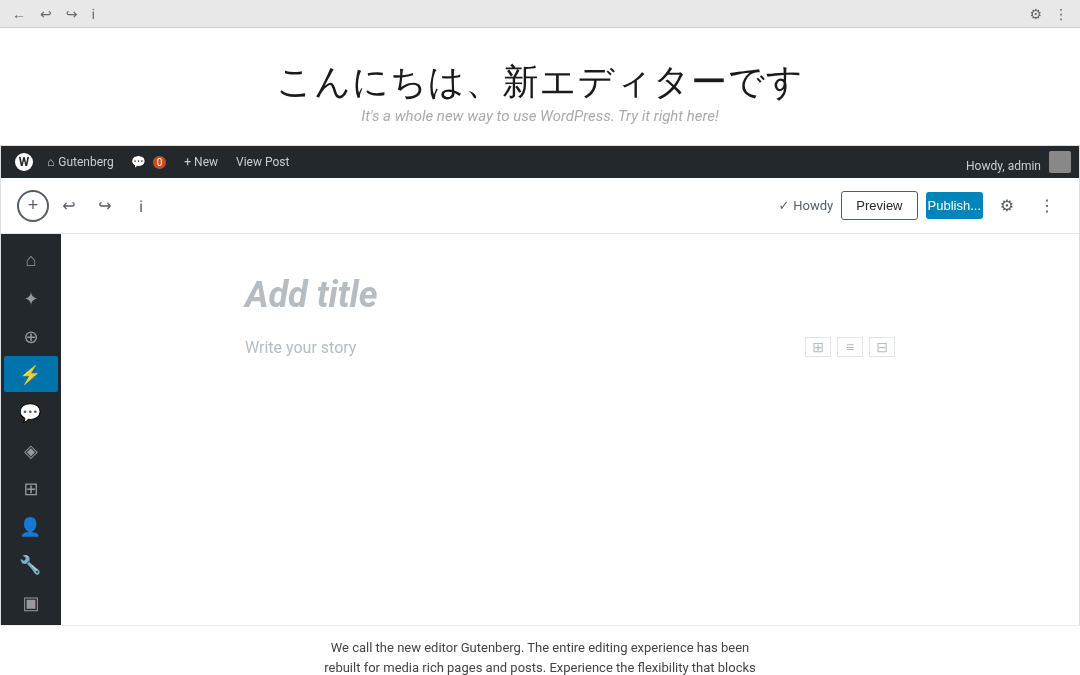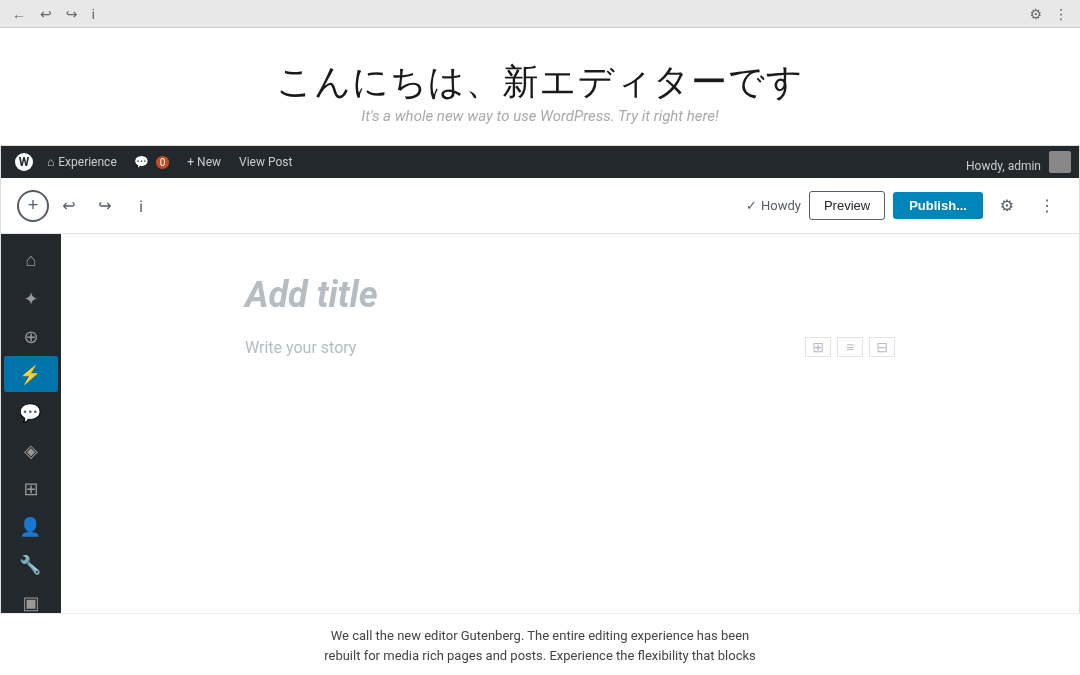--- a/index.html
+++ b/index.html
@@ -198,23 +198,23 @@
       cursor: pointer;
       font-weight: 400;
       text-align: center;
     }
     .btn-publish {
       background: #0085ba;
       border: none;
       border-radius: 3px;
       color: #fff;
       font-size: 13px;
-      padding: 6px 16px;
-      cursor: pointer;
-      font-weight: 700;
+      padding: 6px 2px;
+      cursor: pointer;
+      font-weight: 400;
     }
     .toolbar-settings-btn {
       width: 32px; height: 32px;
       border: none;
       background: transparent;
       border-radius: 4px;
       display: flex; align-items: center; justify-content: center;
       cursor: pointer;
       color: #555d66;
       font-size: 16px;
@@ -304,21 +304,21 @@
     }
 
     
     .bottom-text-section {
       position: absolute;
       bottom: 0;
       left: 0; right: 0;
       background: #fff;
       border-top: 1px solid #eee;
       padding: 12px 13px;
-      height: 62px;
+      height: 50px;
       overflow: hidden;
     }
     .bottom-text {
       font-size: 13px;
       color: #444;
       text-align: center;
       line-height: 1.5;
     }
   </style>
 </head>
@@ -346,21 +346,21 @@
 
   <div class="wp-editor-wrapper">
 
     <div class="wp-admin-bar">
       <div class="wp-logo">
         <div class="wp-logo-icon">W</div>
       </div>
       <div class="wp-admin-bar-items">
         <div class="wp-admin-bar-item">
           <span>⌂</span>
-          <span>Experience</span>
+          <span>Gutenberg</span>
         </div>
         <div class="wp-admin-bar-item">
           <span>💬</span>
           <span class="comments-badge">0</span>
         </div>
         <div class="wp-admin-bar-item">
           <span>+ New</span>
         </div>
         <div class="wp-admin-bar-item">
           <span>View Post</span>

